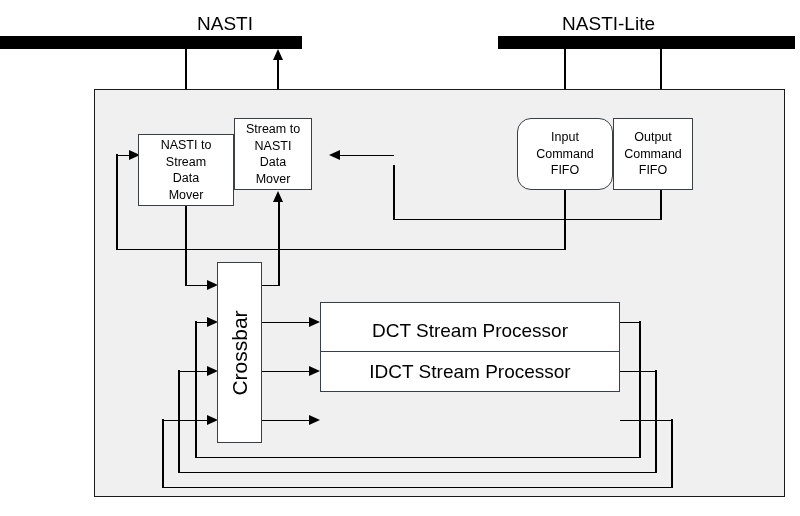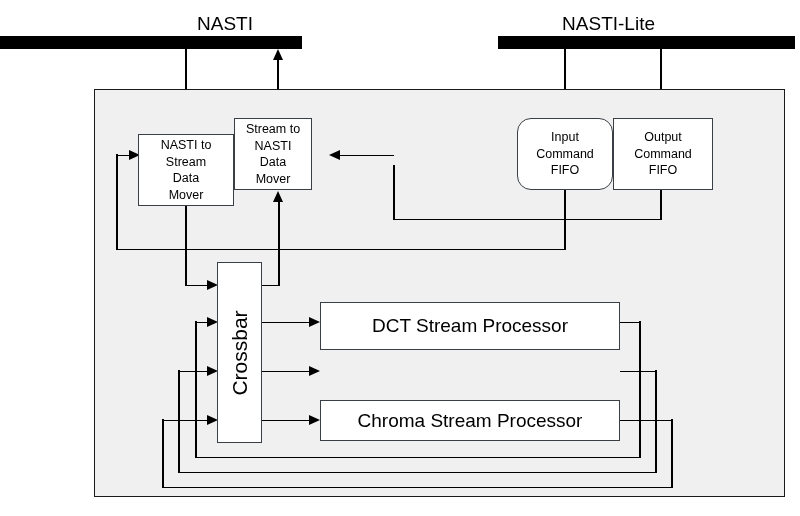--- a/index.html
+++ b/index.html
@@ -129,30 +129,30 @@
   </div>
 
   <div class="block small-block" style="left:234px;top:118px;width:78px;height:72px;">
     <span class="txt">Stream to<br>NASTI<br>Data<br>Mover</span>
   </div>
 
   <div class="block small-block" style="left:517px;top:118px;width:96px;height:72px;border-radius:14px;">
     <span class="txt">Input<br>Command<br>FIFO</span>
   </div>
 
-  <div class="block small-block" style="left:613px;top:118px;width:100px;height:72px;">
+  <div class="block small-block" style="left:613px;top:118px;width:80px;height:72px;">
     <span class="txt">Output<br>Command<br>FIFO</span>
   </div>
 
-  <div class="block proc-block" style="left:320px;top:302px;width:300px;height:48px;">
+  <div class="block proc-block" style="left:320px;top:302px;width:300px;height:57px;">
     <span class="txt">DCT Stream Processor</span>
   </div>
 
+  <div class="block proc-block" style="left:320px;top:351px;width:300px;height:41px;">
+    <span class="txt">IDCT Stream Processor</span>
+  </div>
 
-  <div class="block proc-block" style="left:320px;top:400px;width:300px;height:41px;">
-    <span class="txt">Chroma Stream Processor</span>
-  </div>
 
   <div class="crossbar" style="left:217px;top:262px;width:45px;height:181px;">
     <span class="txt">Crossbar</span>
   </div>
 
 </div>
 
 </body></html>

